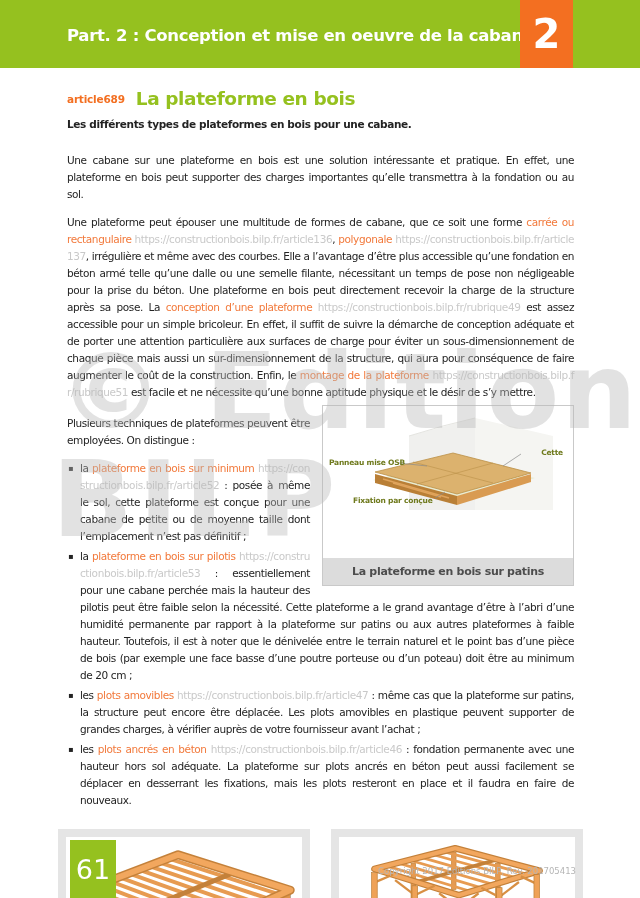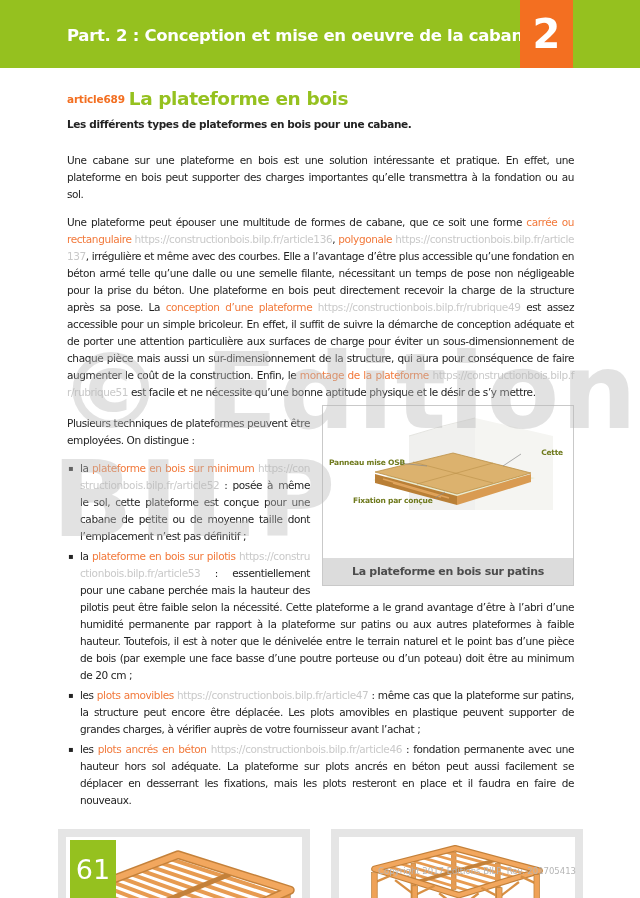--- a/index.html
+++ b/index.html
@@ -24,21 +24,21 @@
     position:absolute;left:520px;top:0;width:53px;height:68px;
     background:var(--orange,#f36f21);display:flex;align-items:center;justify-content:center;
   }
   .chapter-box span{color:#fff;font-weight:bold;font-size:40px;}
 
   
   main{position:absolute;top:68px;left:0;width:640px;padding:0;}
   .content{margin:0 66px 0 67px;}
 
   .article-head{margin-top:21px;line-height:20px;}
-  .article-id{color:var(--orange,#f36f21);font-weight:bold;font-size:10.5px;margin-right:0;vertical-align:2px;letter-spacing:-0.2px;}
+  .article-id{color:var(--orange,#f36f21);font-weight:bold;font-size:10.5px;margin-right:7px;vertical-align:2px;letter-spacing:-0.2px;}
   .page-title{display:inline;color:var(--green,#95c11f);font-weight:bold;font-size:18.5px;letter-spacing:-0.4px;}
   .subtitle{margin-top:8px;font-weight:bold;font-size:10.5px;letter-spacing:-0.35px;}
 
   p.body, li{
     font-size:10.5px;line-height:17px;letter-spacing:-0.4px;
     text-align:justify;color:#232323;
   }
   p.body{margin:0;}
   .p1{margin-top:22px !important;}
   .p2{margin-top:11px !important;}

